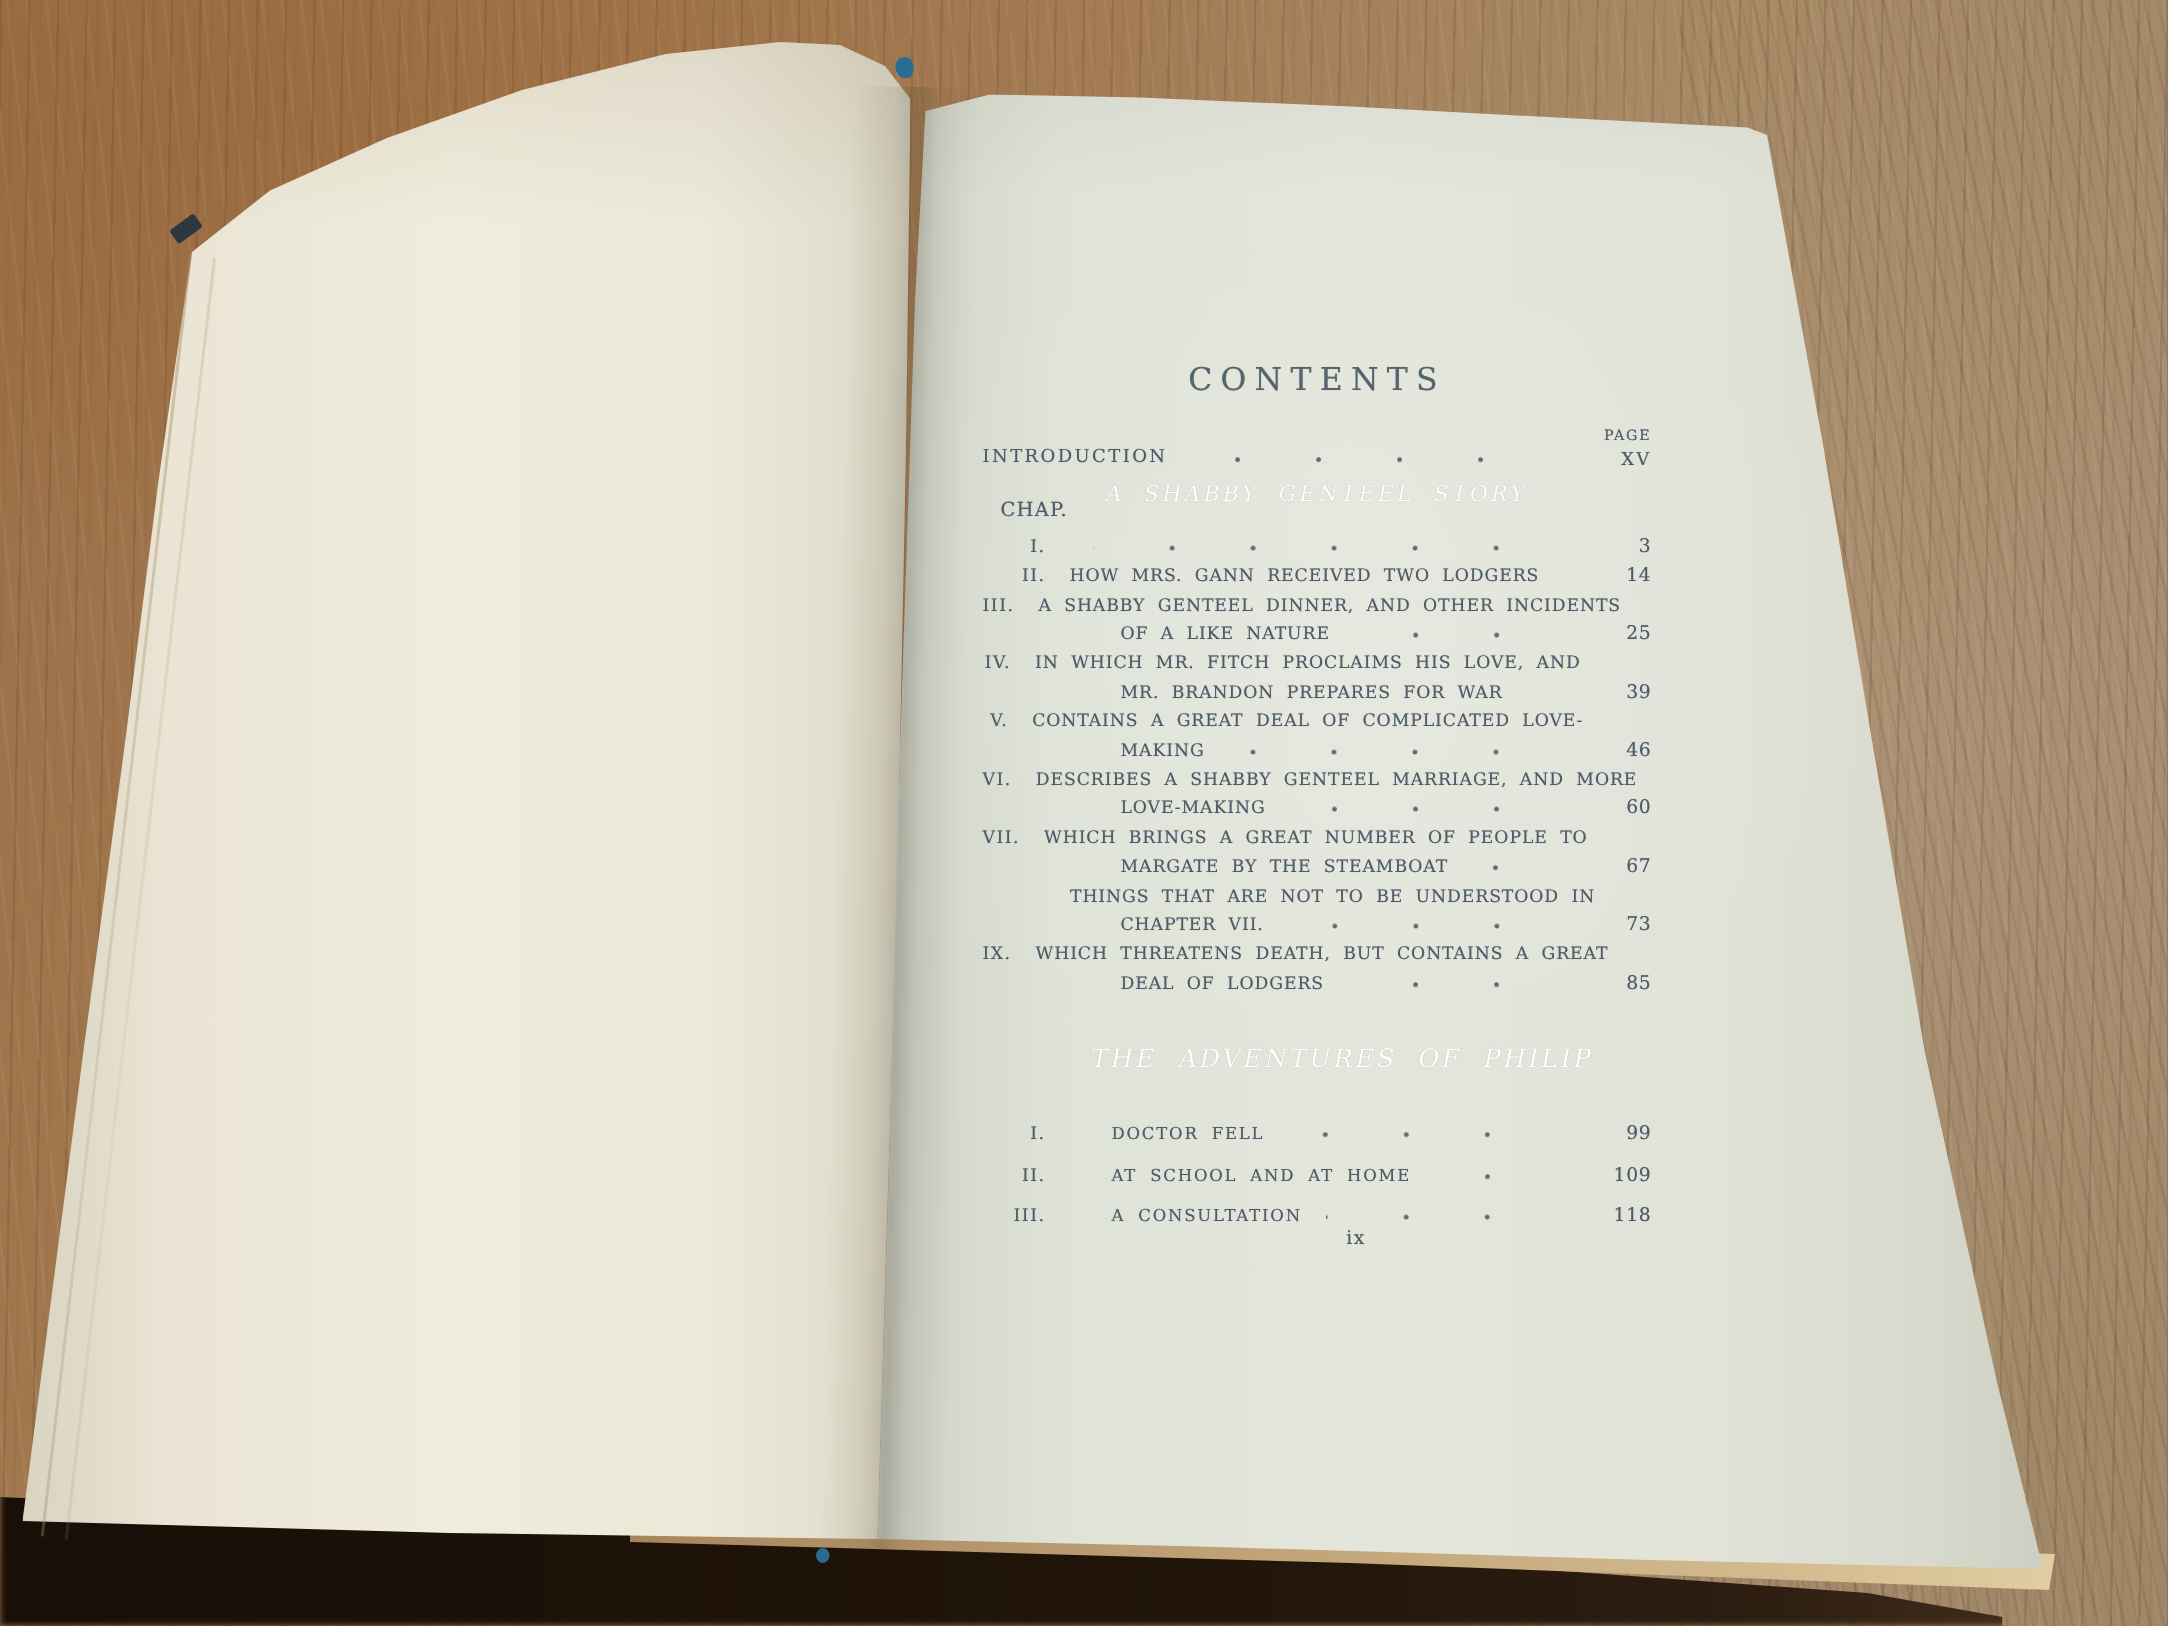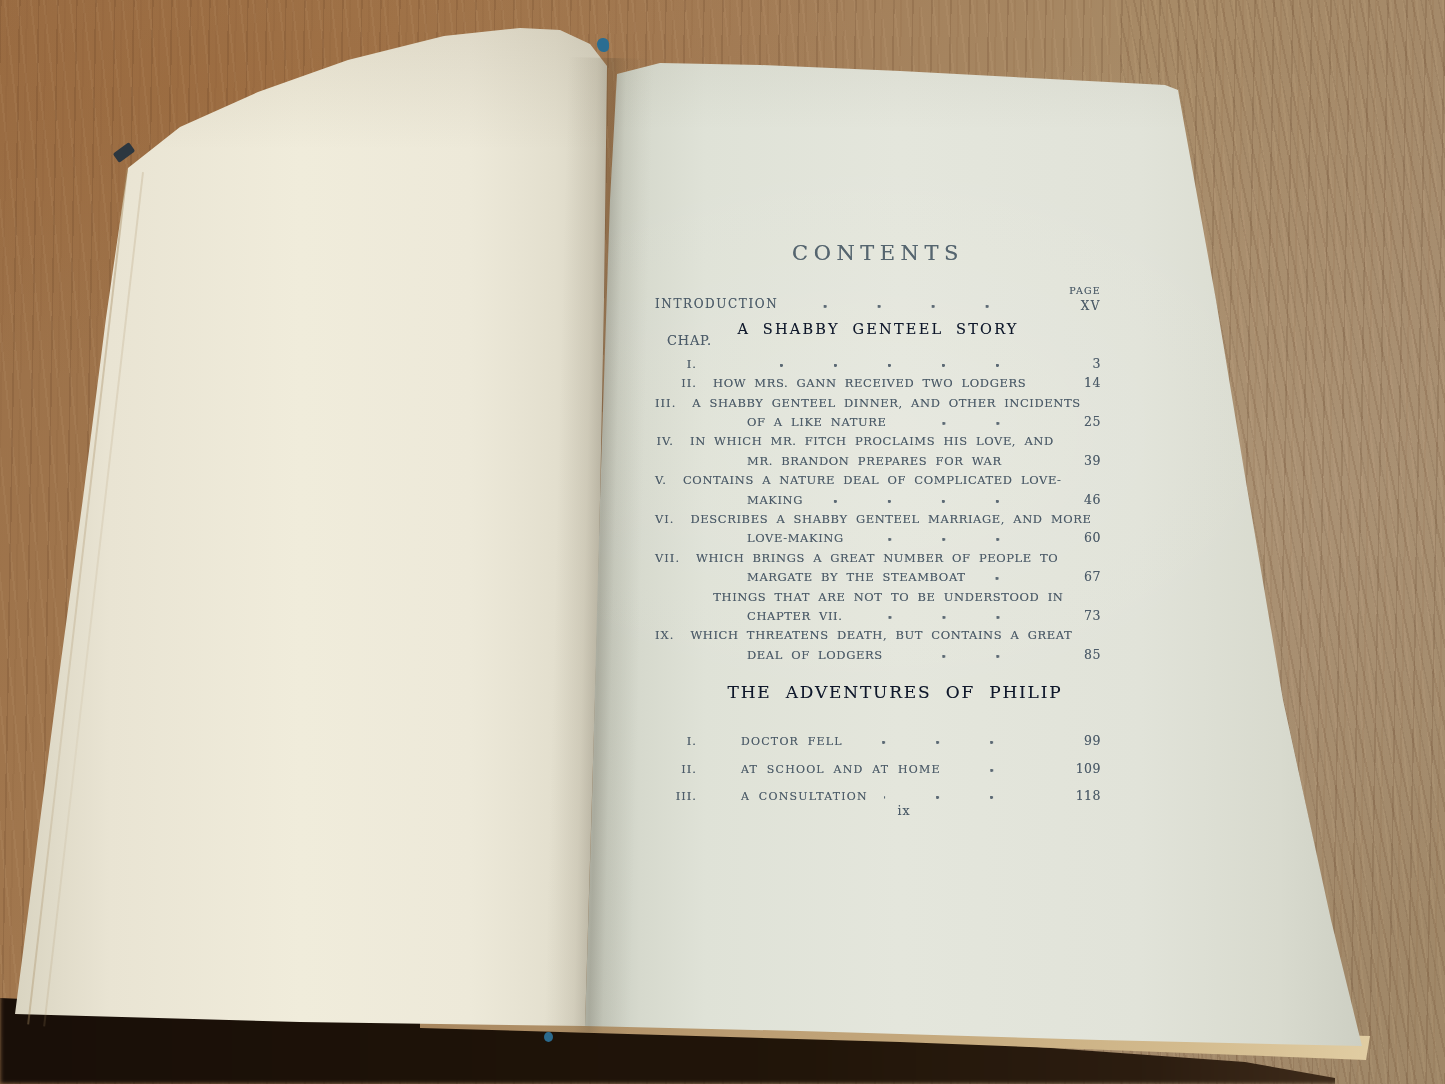--- a/index.html
+++ b/index.html
@@ -102,30 +102,30 @@
   .intro-label{font-size:12px;letter-spacing:1.6px;line-height:16px;}
   .page-col{width:48px;text-align:right;line-height:1;}
   .page-col .page-word{font-size:9.5px;letter-spacing:1.2px;display:block;}
   .page-col .intro-page{font-size:12px;letter-spacing:1.5px;display:block;margin-top:4px;}
   .dots{
     flex:1;height:5px;margin:0 14px 3px 16px;
     background-image:radial-gradient(circle at 2.4px 2.4px, rgba(77,92,105,.9) 1.25px, rgba(77,92,105,0) 1.9px);
     background-size:54px 5px;background-repeat:repeat-x;background-position:right bottom;
   }
   .section-head{position:relative;text-align:center;margin-top:7px;height:22px;}
-  .section-head .head-text{font-size:14.5px;letter-spacing:2.2px;word-spacing:6px;color:#0f172a;}
+  .section-head .head-text{font-size:14.5px;letter-spacing:2.2px;word-spacing:6px;color:#ffffff;font-style:italic;}
   .chap-label{position:absolute;left:12px;bottom:-7px;font-size:13px;letter-spacing:.8px;}
   .rows{margin-top:11px;}
   .row{display:flex;align-items:flex-end;height:19.4px;white-space:nowrap;}
   .row .num{width:42px;text-align:right;margin-right:16px;font-size:11.5px;letter-spacing:1px;}
   .row .title{font-size:11.5px;letter-spacing:.6px;word-spacing:4px;}
   .row.indent .title{margin-left:34px;}
   .row .pageno{width:38px;text-align:right;font-size:12.5px;letter-spacing:.5px;}
   .row.no-dots .dots,.row.no-dots .pageno{visibility:hidden;}
-  .section-2 .section-head{margin-top:20px;height:26px;}
+  .section-2 .section-head{margin-top:34px;height:26px;}
   .section-2 .section-head .head-text{font-size:17px;letter-spacing:1.8px;word-spacing:7px;margin-left:34px;}
   .section-2 .rows{margin-top:13px;}
   .section-2 .row{height:27.4px;}
   .section-2 .row .title{font-size:11px;letter-spacing:1.2px;margin-left:28px;}
   .section-2 .row .pageno{width:44px;}
   .folio{text-align:center;font-size:12.5px;letter-spacing:1px;margin-top:0px;padding-left:52px;}
 </style>
 </head>
 <body>
 
@@ -203,21 +203,21 @@
 
           <div class="row indent">
             <span class="num"></span>
             <span class="title">MR. BRANDON PREPARES FOR WAR</span>
             <span class="dots"></span>
             <span class="pageno">39</span>
           </div>
 
           <div class="row no-dots">
             <span class="num">V.</span>
-            <span class="title">CONTAINS A NATURE DEAL OF COMPLICATED LOVE-</span>
+            <span class="title">CONTAINS A GREAT DEAL OF COMPLICATED LOVE-</span>
             <span class="dots"></span>
             <span class="pageno"></span>
           </div>
 
           <div class="row indent">
             <span class="num"></span>
             <span class="title">MAKING</span>
             <span class="dots"></span>
             <span class="pageno">46</span>
           </div>

